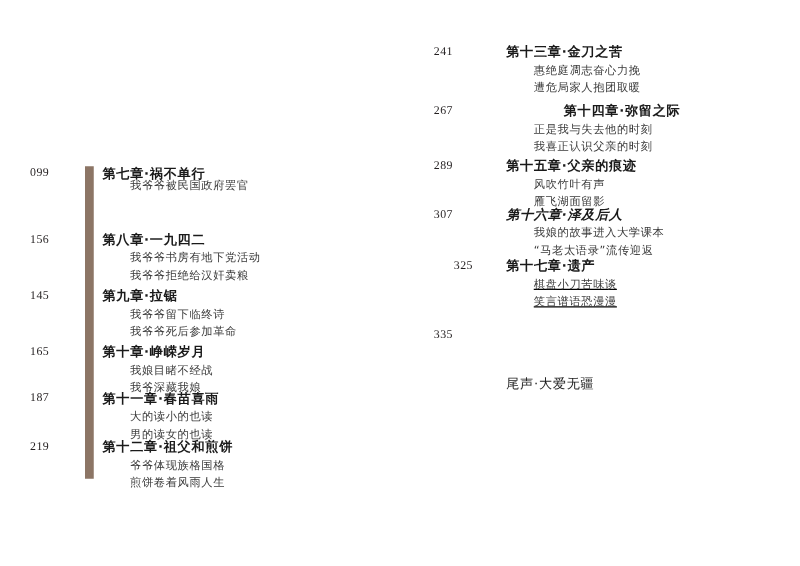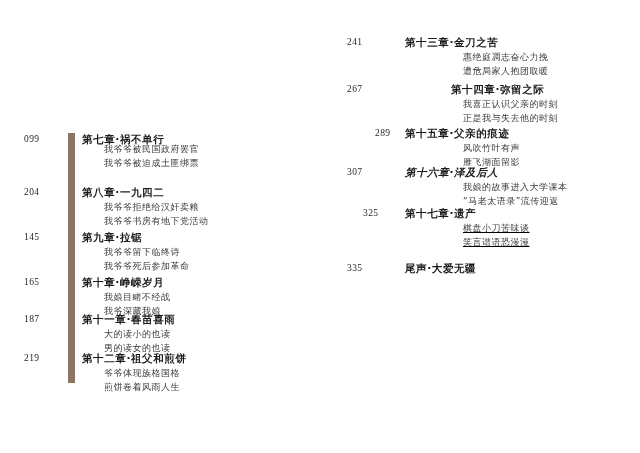--- a/index.html
+++ b/index.html
@@ -91,50 +91,49 @@
     font-size: 9px;
     color: #3a3a3a;
     line-height: 13.5px;
     letter-spacing: 0.5px;
     white-space: nowrap;
   }
 
   
   .col-right .pagenum { left: 347px; }
   .col-right .chap { left: 405px; }
-  .col-right .subs { left: 427px; margin-left: 36px; }
-
-  
-  .epilogue .chap { font-weight: bold; }
+  .col-right .subs { left: 427px; }
+
+  
+  .epilogue .chap { font-weight: normal; margin-top: 39px; }
 </style>
 </head>
 <body>
 
 <div class="page">
 
   <div class="col col-left">
     <div class="rule rule-left"></div>
 
     <div class="toc">
 
       <div class="entry" style="top:133px;">
         <div class="pagenum">099</div>
         <div class="chap">第七章·祸不单行</div>
         <div class="subs" style="top:10px;text-align:center;">
           <div class="sub">我爷爷被民国政府罢官</div>
-          <div class="sub">我爷爷被迫成土匪绑票</div>
         </div>
       </div>
 
       <div class="entry" style="top:186px;">
-        <div class="pagenum">204</div>
+        <div class="pagenum">156</div>
         <div class="chap">第八章·一九四二</div>
         <div class="subs" style="top:15px;">
+          <div class="sub">我爷爷书房有地下党活动</div>
           <div class="sub">我爷爷拒绝给汉奸卖粮</div>
-          <div class="sub">我爷爷书房有地下党活动</div>
         </div>
       </div>
 
       <div class="entry" style="top:231px;">
         <div class="pagenum">145</div>
         <div class="chap">第九章·拉锯</div>
         <div class="subs" style="top:15px;">
           <div class="sub">我爷爷留下临终诗</div>
           <div class="sub">我爷爷死后参加革命</div>
         </div>
@@ -180,27 +179,27 @@
         <div class="subs" style="top:15px;left:107px;">
           <div class="sub">惠绝庭凋志奋心力挽</div>
           <div class="sub">遭危局家人抱团取暖</div>
         </div>
       </div>
 
       <div class="entry" style="top:83px;">
         <div class="pagenum" style="left:27px;">267</div>
         <div class="chap" style="left:85px;margin-left:46px;">第十四章·弥留之际</div>
         <div class="subs" style="top:15px;left:107px;">
+          <div class="sub">正是我与失去他的时刻</div>
           <div class="sub">我喜正认识父亲的时刻</div>
-          <div class="sub">正是我与失去他的时刻</div>
         </div>
       </div>
 
       <div class="entry" style="top:127px;">
-        <div class="pagenum" style="left:27px;margin-left:28px;">289</div>
+        <div class="pagenum" style="left:27px;">289</div>
         <div class="chap" style="left:85px;">第十五章·父亲的痕迹</div>
         <div class="subs" style="top:15px;left:107px;text-align:center;">
           <div class="sub">风吹竹叶有声</div>
           <div class="sub">雁飞湖面留影</div>
         </div>
       </div>
 
       <div class="entry" style="top:166px;">
         <div class="pagenum" style="left:27px;">307</div>
         <div class="chap" style="left:85px;font-style:italic;">第十六章·泽及后人</div>

